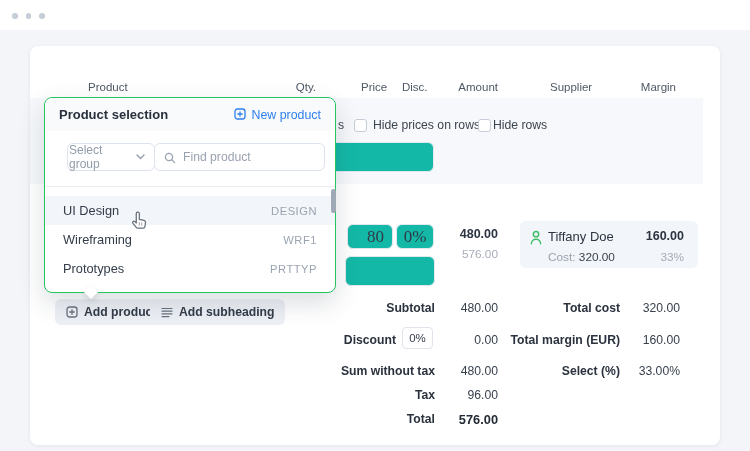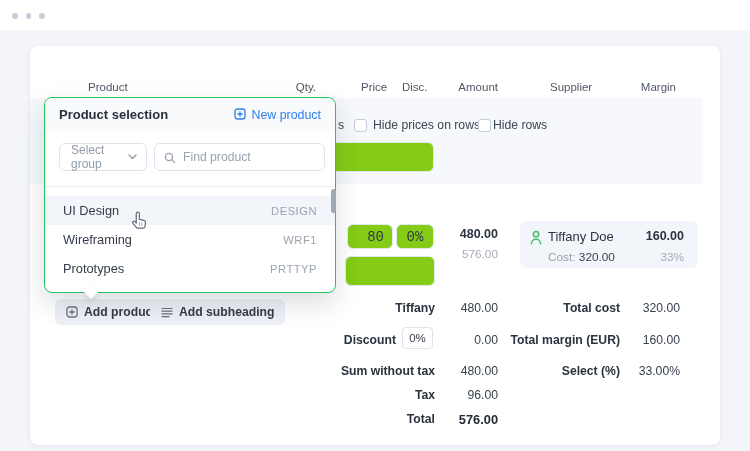--- a/index.html
+++ b/index.html
@@ -18,22 +18,22 @@
 
   .abs { position:absolute; }
   .hdr { position:absolute; top:81px; font-size:11.5px; color:#4F5866; white-space:nowrap; }
 
   .stripe { position:absolute; left:30px; top:98px; width:673px; height:86px; background:#F6F8FB; }
 
   .opt-label { position:absolute; top:118px; font-size:12.2px; color:#3D4550; white-space:nowrap; }
   .cbx { position:absolute; top:118.5px; width:13px; height:13px; border:1px solid #C6CDD8;
          border-radius:3px; background:#fff; appearance:none; -webkit-appearance:none; cursor:pointer; }
 
-  .field { position:absolute; background:#84cc16; border:1px solid #E3E8EF; border-radius:6px;
-           font-family:Liberation Mono, monospace; font-size:14px; color:#313947; outline:none; }
+  .field { position:absolute; background:#14b8a6; border:1px solid #E3E8EF; border-radius:6px;
+           font-family:Liberation Serif, serif; font-size:17px; color:#313947; outline:none; }
 
   
   .amount-main { position:absolute; right:252px; top:227px; font-size:12.5px; font-weight:bold; color:#2B3340; }
   .amount-sub  { position:absolute; right:252px; top:247px; font-size:11.8px; color:#A6ADB8; }
 
   .supplier-card { position:absolute; left:520px; top:221px; width:178px; height:47px;
                    background:#F2F5F9; border-radius:6px; cursor:pointer; }
   .sup-name { position:absolute; left:28px; top:8px;  font-size:13px; font-weight:normal; color:#2B3340; }
   .sup-marg { position:absolute; right:14px; top:8px; font-size:12.5px; font-weight:bold; color:#2B3340; }
   .sup-cost { position:absolute; left:28px; top:29px; font-size:11.8px; color:#9AA2AE; }
@@ -43,21 +43,21 @@
   
   .popup { position:absolute; left:44px; top:97px; width:292px; height:196px; background:#fff;
            border:1px solid #22c55e; border-radius:8px; box-shadow:0 10px 26px rgba(32,43,63,.16); z-index:10; }
   .popup-caret { position:absolute; left:41px; bottom:-5px; width:10px; height:10px; background:#fff;
                  transform:rotate(45deg); box-shadow:2px 2px 6px rgba(32,43,63,.12); }
   .popup-head { position:absolute; left:0; top:0; right:0; height:33px; background:#F8FAFC;
                 border-radius:8px 8px 0 0; display:flex; align-items:center; padding:0 14px; }
   .popup-title { font-size:13px; font-weight:bold; color:#28303C; flex:1; }
   .new-product { display:flex; gap:5px; font-size:12.4px; color:#2F80ED; cursor:pointer; }
   .ctrl { position:absolute; top:45px; height:28px; background:#fff; border:1px solid #DDE3EC; border-radius:6px; }
-  .select-group { left:14px; width:88px; display:flex; align-items:center; padding:0 9px 0 11px;
+  .select-group { left:22px; width:88px; display:flex; align-items:center; padding:0 9px 0 1px;
                   font-size:12px; color:#939CAA; cursor:pointer; }
   .select-group span { flex:1; }
   .find-wrap { left:109px; width:171px; }
   .find-input { position:absolute; left:0; top:0; width:100%; height:100%; border:none; background:transparent;
                 padding:0 8px 0 28px; font-family:"Liberation Sans", sans-serif; font-size:12.2px; color:#313947; outline:none; }
   .find-input::placeholder { color:#9AA3B1; }
   .find-icon { position:absolute; left:9px; top:8px; }
   .popup-divider { position:absolute; left:0; right:0; top:88px; border-top:1px solid #EAEEF3; }
   .plist { position:absolute; left:0; right:0; top:89px; padding-top:9px; }
   .prow { height:29px; display:flex; align-items:center; padding:0 18px; cursor:pointer; }
@@ -139,21 +139,21 @@
     </svg>
     <span>Add product</span>
   </button>
   <button class="btn" style="left:150px">
     <svg width="12" height="11" viewBox="0 0 12 11">
       <path d="M1 1.5h10M1 4.2h10M1 6.9h10M1 9.6h7" stroke="#68727F" stroke-width="1.2" stroke-linecap="round"></path>
     </svg>
     <span>Add subheading</span>
   </button>
 
-  <div class="t-label" style="right:315px; top:301px">Tiffany</div>
+  <div class="t-label" style="right:315px; top:301px">Subtotal</div>
   <div class="t-value" style="right:252px; top:301px">480.00</div>
 
   <div class="t-label" style="right:354px; top:333px">Discount</div>
   <input class="disc-input" value="0%" style="">
   <div class="t-value" style="right:252px; top:333px">0.00</div>
 
   <div class="t-label" style="right:315px; top:364px">Sum without tax</div>
   <div class="t-value" style="right:252px; top:364px">480.00</div>
 
   <div class="t-label" style="right:315px; top:388px">Tax</div>

